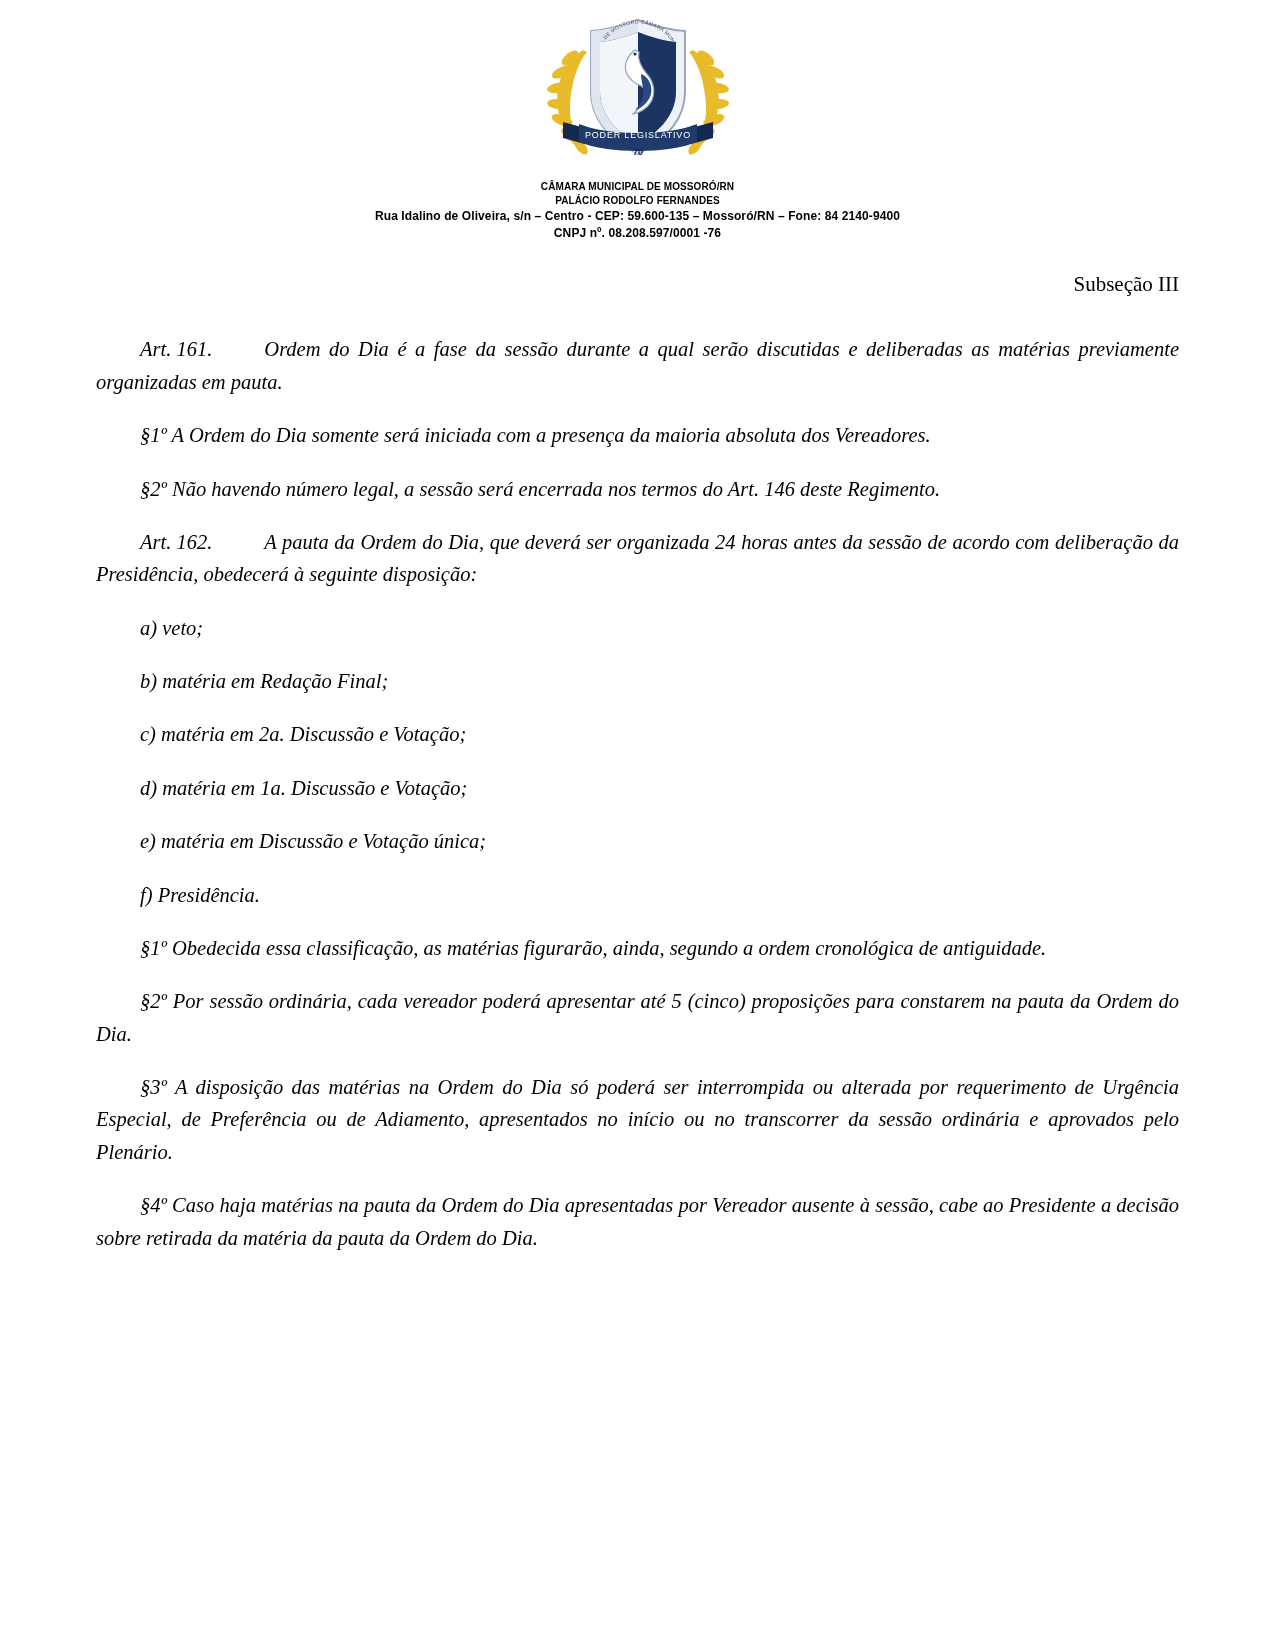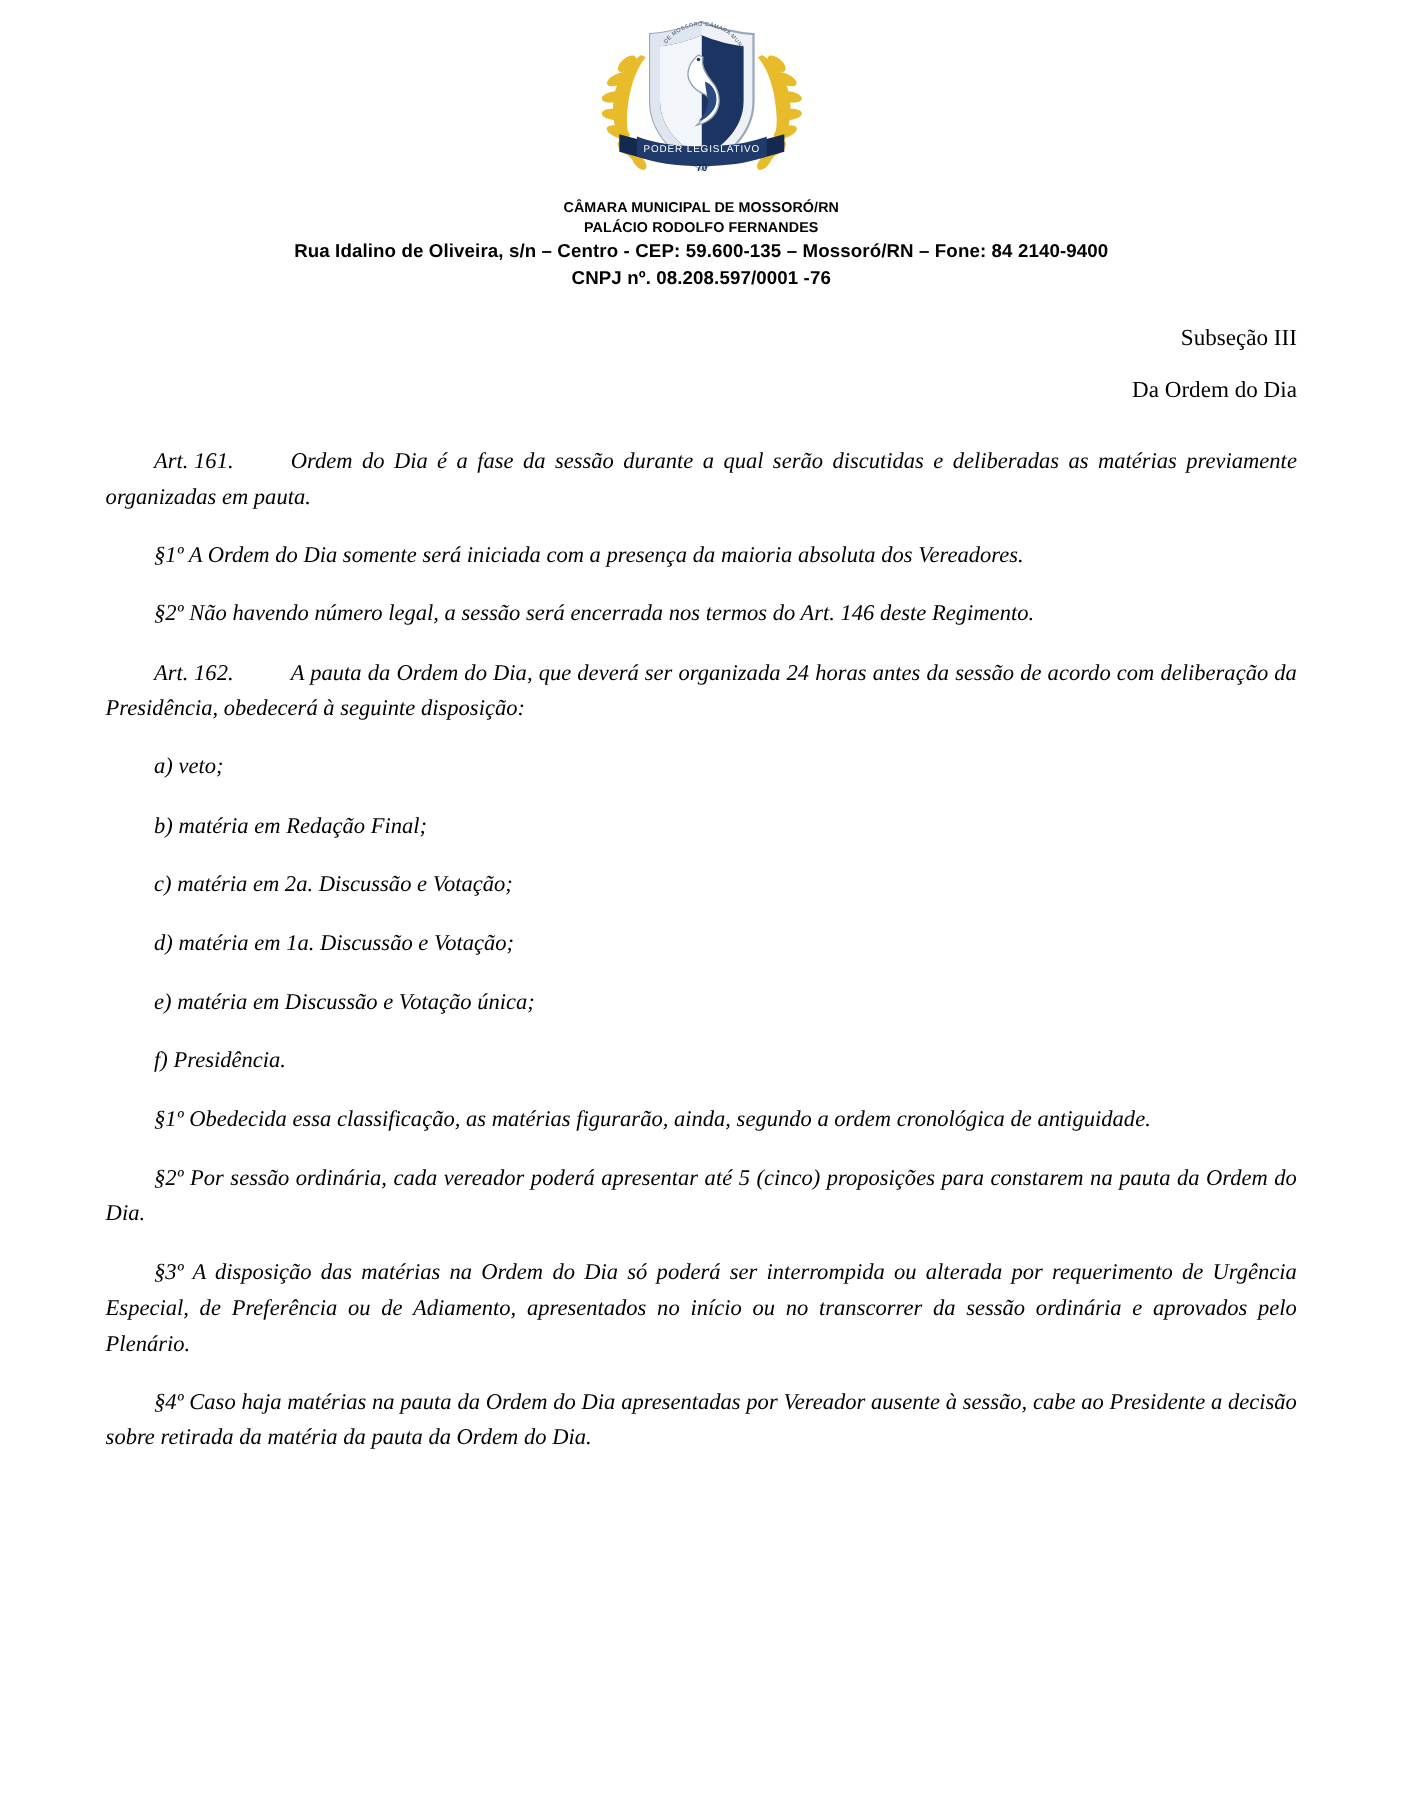--- a/index.html
+++ b/index.html
@@ -35,22 +35,22 @@
   }
   .crest svg { display: block; }
 
   .header-block {
     text-align: center;
     font-family: "Liberation Sans", sans-serif;
     font-weight: bold;
     line-height: 1.42;
     margin-top: 2px;
   }
-  .header-block .h-line { font-size: 13px; letter-spacing: .1px; }
-  .header-block .h-line.small { font-size: 17px; }
+  .header-block .h-line { font-size: 10px; letter-spacing: .1px; }
+  .header-block .h-line.small { font-size: 12px; }
 
   
   .sub-heading {
     text-align: right;
     font-size: 21px;
     margin-top: 30px;
   }
   .sub-heading + .sub-heading { margin-top: 22px; }
 
   
@@ -141,21 +141,20 @@
   </div>
 
   <div class="header-block">
     <div class="h-line">CÂMARA MUNICIPAL DE MOSSORÓ/RN</div>
     <div class="h-line">PALÁCIO RODOLFO FERNANDES</div>
     <div class="h-line small">Rua Idalino de Oliveira, s/n – Centro - CEP: 59.600-135 – Mossoró/RN – Fone: 84 2140-9400</div>
     <div class="h-line small">CNPJ nº.  08.208.597/0001 -76</div>
   </div>
 
   <div class="sub-heading">Subseção III</div>
-  <div class="sub-heading">Da Ordem do Dia</div>
 
   <div class="body">
 
     <p class="para art"><span class="art-label">Art. 161.</span><span class="art-gap"></span><span>Ordem do Dia é a fase da sessão durante a qual serão discutidas e deliberadas as matérias previamente organizadas em pauta.</span></p>
 
     <p class="para indent">§1º A Ordem do Dia somente será iniciada com a presença da maioria absoluta dos Vereadores.</p>
 
     <p class="para indent">§2º Não havendo número legal, a sessão será encerrada nos termos do Art. 146 deste Regimento.</p>
 
     <p class="para art"><span class="art-label">Art. 162.</span><span class="art-gap"></span><span>A pauta da Ordem do Dia, que deverá ser organizada 24 horas antes da sessão de acordo com deliberação da Presidência, obedecerá à seguinte disposição:</span></p>

